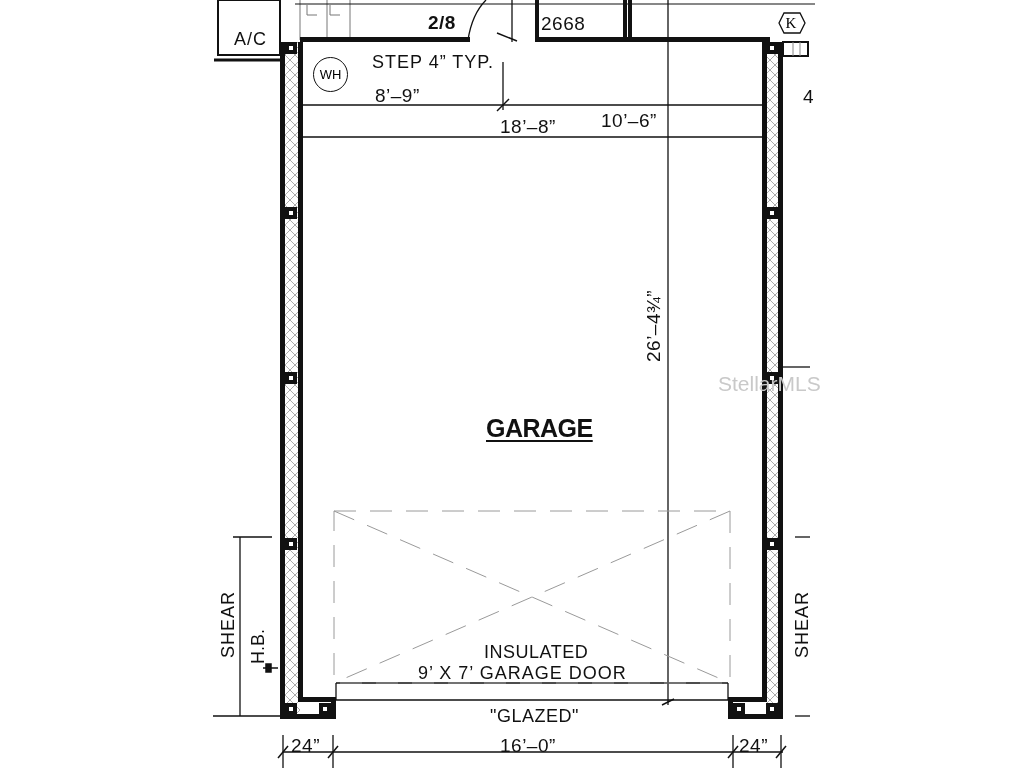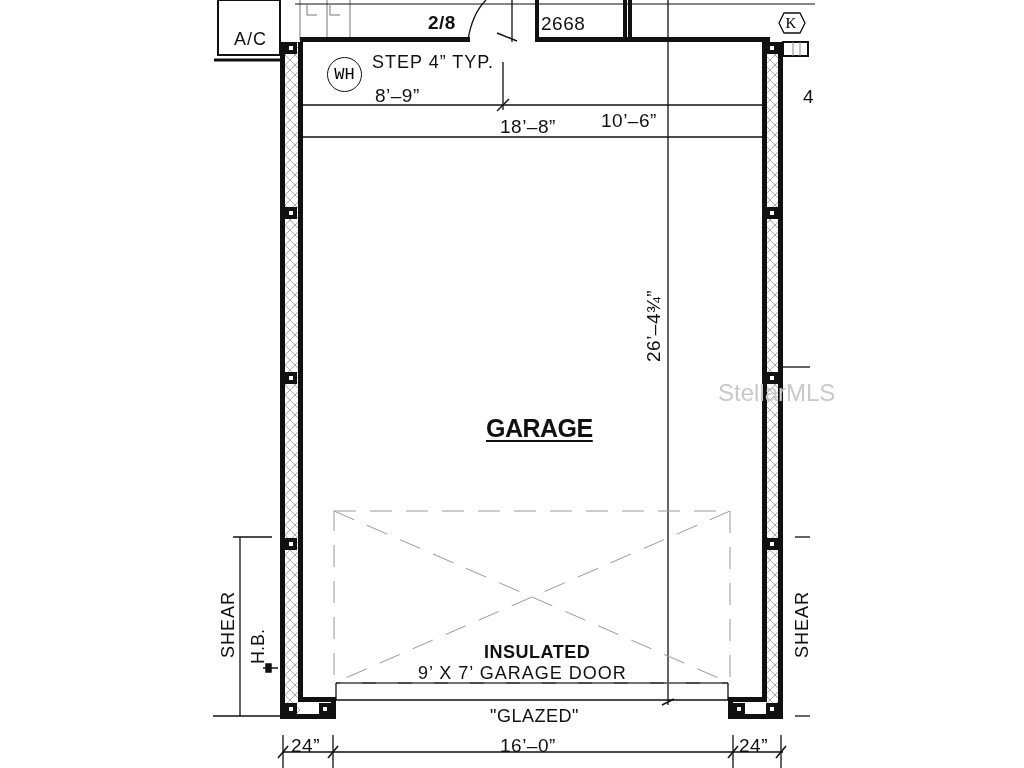--- a/index.html
+++ b/index.html
@@ -3,22 +3,22 @@
 <meta charset="utf-8">
 <style>
   html, body { margin: 0; padding: 0; background: #ffffff; }
   body { width: 1024px; height: 768px; overflow: hidden; position: relative; font-family: "Liberation Sans", sans-serif; }
   #plan { position: absolute; left: 0; top: 0; width: 1024px; height: 768px; }
   .lbl { position: absolute; color: #111; font-family: "Liberation Sans", sans-serif; white-space: nowrap; line-height: 1; }
   .dim { font-size: 19px; letter-spacing: 0.5px; }
   .note { font-size: 18px; letter-spacing: 1px; }
   .room { font-size: 25px; font-weight: bold; text-decoration: underline; text-underline-offset: 3px; letter-spacing: -0.5px; }
   .vert { transform-origin: left top; transform: rotate(-90deg); }
-  .watermark { color: #c9c9c9; font-size: 24px; margin-top: 8px; }
-  .wh { position: absolute; left: 327px; top: 57px; width: 35px; height: 35px; border: 1.5px solid #111; border-radius: 50%; display: flex; align-items: center; justify-content: center; font-size: 17px; box-sizing: border-box; font-family: Liberation Mono, monospace; }
+  .watermark { color: #c9c9c9; font-size: 21px; }
+  .wh { position: absolute; left: 313px; top: 57px; width: 35px; height: 35px; border: 1.5px solid #111; border-radius: 50%; display: flex; align-items: center; justify-content: center; font-size: 13px; box-sizing: border-box; }
   .khex { position: absolute; left: 777px; top: 11px; width: 28px; height: 24px; display: flex; align-items: center; justify-content: center; font-family: "Liberation Serif", serif; font-size: 15px; }
 </style>
 </head>
 <body>
 
 <svg id="plan" viewBox="0 0 1024 768" xmlns="http://www.w3.org/2000/svg">
   <defs>
     <pattern id="xhatch" width="10" height="10" patternUnits="userSpaceOnUse">
       <path d="M0 0 L10 10 M10 0 L0 10" stroke="#8a8a8a" stroke-width="0.7"></path>
     </pattern>
@@ -155,21 +155,21 @@
 <div class="lbl dim" style="left:803px;top:87px;">4</div>
 
 <div class="lbl dim" style="left:375px;top:86px;">8’–9”</div>
 <div class="lbl dim" style="left:601px;top:86px;margin-top:25px;">10’–6”</div>
 <div class="lbl dim" style="left:500px;top:117px;">18’–8”</div>
 <div class="lbl dim vert" style="left:644px;top:362px;">26’–4¾”</div>
 
 <div class="lbl room" style="left:486px;top:416px;">GARAGE</div>
 <div class="lbl watermark" style="left:718px;top:373px;">StellarMLS</div>
 
-<div class="lbl note" style="left:484px;top:643px;letter-spacing:0.5px;font-weight:bold;">INSULATED</div>
+<div class="lbl note" style="left:484px;top:643px;letter-spacing:0.5px;">INSULATED</div>
 <div class="lbl note" style="left:418px;top:664px;">9’ X 7’ GARAGE DOOR</div>
 <div class="lbl note" style="left:490px;top:707px;letter-spacing:0.5px;">"GLAZED"</div>
 
 <div class="lbl note vert" style="left:219px;top:658px;">SHEAR</div>
 <div class="lbl note vert" style="left:793px;top:658px;">SHEAR</div>
 <div class="lbl note vert" style="left:249px;top:664px;letter-spacing:0;">H.B.</div>
 
 <div class="lbl dim" style="left:291px;top:736px;">24”</div>
 <div class="lbl dim" style="left:500px;top:736px;">16’–0”</div>
 <div class="lbl dim" style="left:739px;top:736px;">24”</div>

